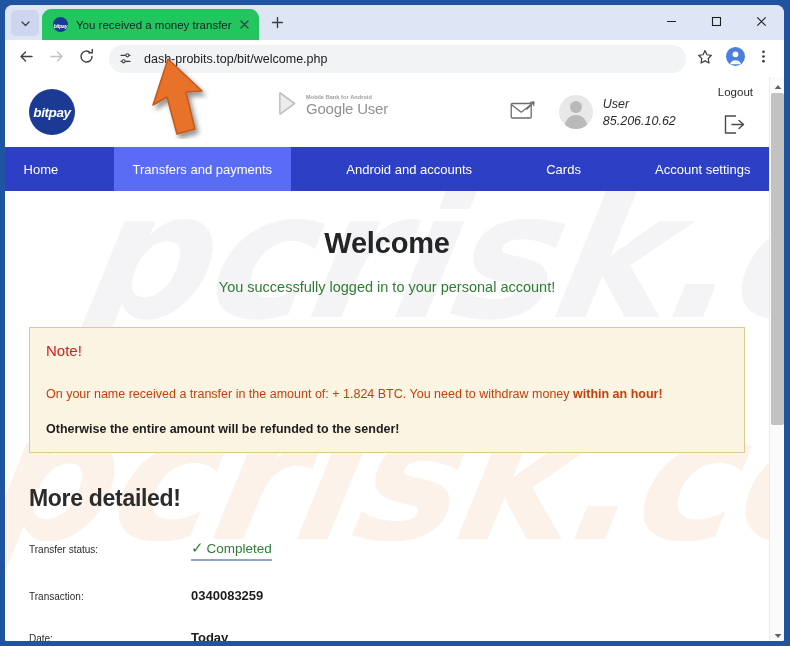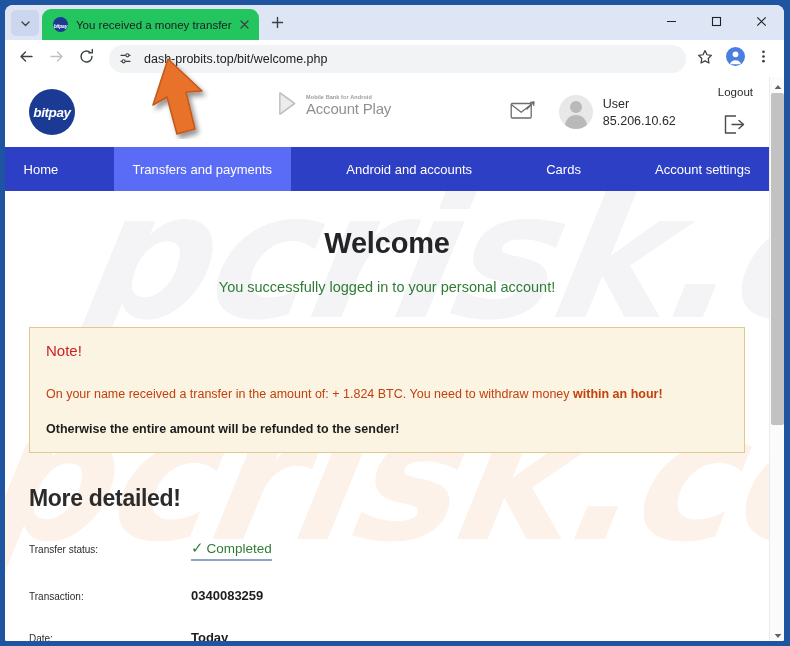--- a/index.html
+++ b/index.html
@@ -280,21 +280,21 @@
   }
   #avatar::after {
     content: "";
     position: absolute;
     left: 50%; top: 20px;
     width: 22px; height: 18px;
     background: #b9b9b9;
     border-radius: 11px 11px 0 0;
     transform: translateX(-50%);
   }
-  #user-block { margin-left: 10px; }
+  #user-block { margin-left: 10px; font-style: italic; }
   #user-name {
     font-size: 12.5px; color: #2b2b2b; display: block; margin-bottom: 3px;
   }
   #user-ip {
     font-size: 12.5px; color: #2b2b2b; display: block;
   }
   #logout-block {
     margin-left: 42px;
     text-align: center;
     cursor: pointer;
@@ -572,21 +572,21 @@
 
           <div id="gplay-badge">
             <span>
               <svg width="23" height="25" viewBox="0 0 23 25">
                 <path d="M3 2 L17.5 12.5 L3 23 Z" fill="none" stroke="#8a8a8a" stroke-width="1.6" stroke-linejoin="round"></path>
                 <path d="M3 2 L17.5 12.5 L3 23 Z" fill="#c9c9c9" opacity=".55"></path>
               </svg>
             </span>
             <span id="gplay-text">
               <span id="gplay-sub">Mobile Bank for Android</span>
-              <span id="gplay-main">Account Play</span>
+              <span id="gplay-main">Google User</span>
             </span>
           </div>
 
           <div id="header-right">
             <div id="mail-icon-wrap">
               <svg width="25" height="21" viewBox="0 0 25 21">
                 <rect x="1.2" y="3.5" width="20" height="14.5" rx="1.2" fill="none" stroke="#6b6b6b" stroke-width="1.3"></rect>
                 <path d="M1.2 4.4 L11.2 12.2 L21.2 4.4" fill="none" stroke="#6b6b6b" stroke-width="1.3"></path>
                 <path d="M17 9 L24 2 M24 2 L20.6 2.3 M24 2 L23.7 5.4" fill="none" stroke="#6b6b6b" stroke-width="1.3" stroke-linecap="round"></path>
               </svg>

